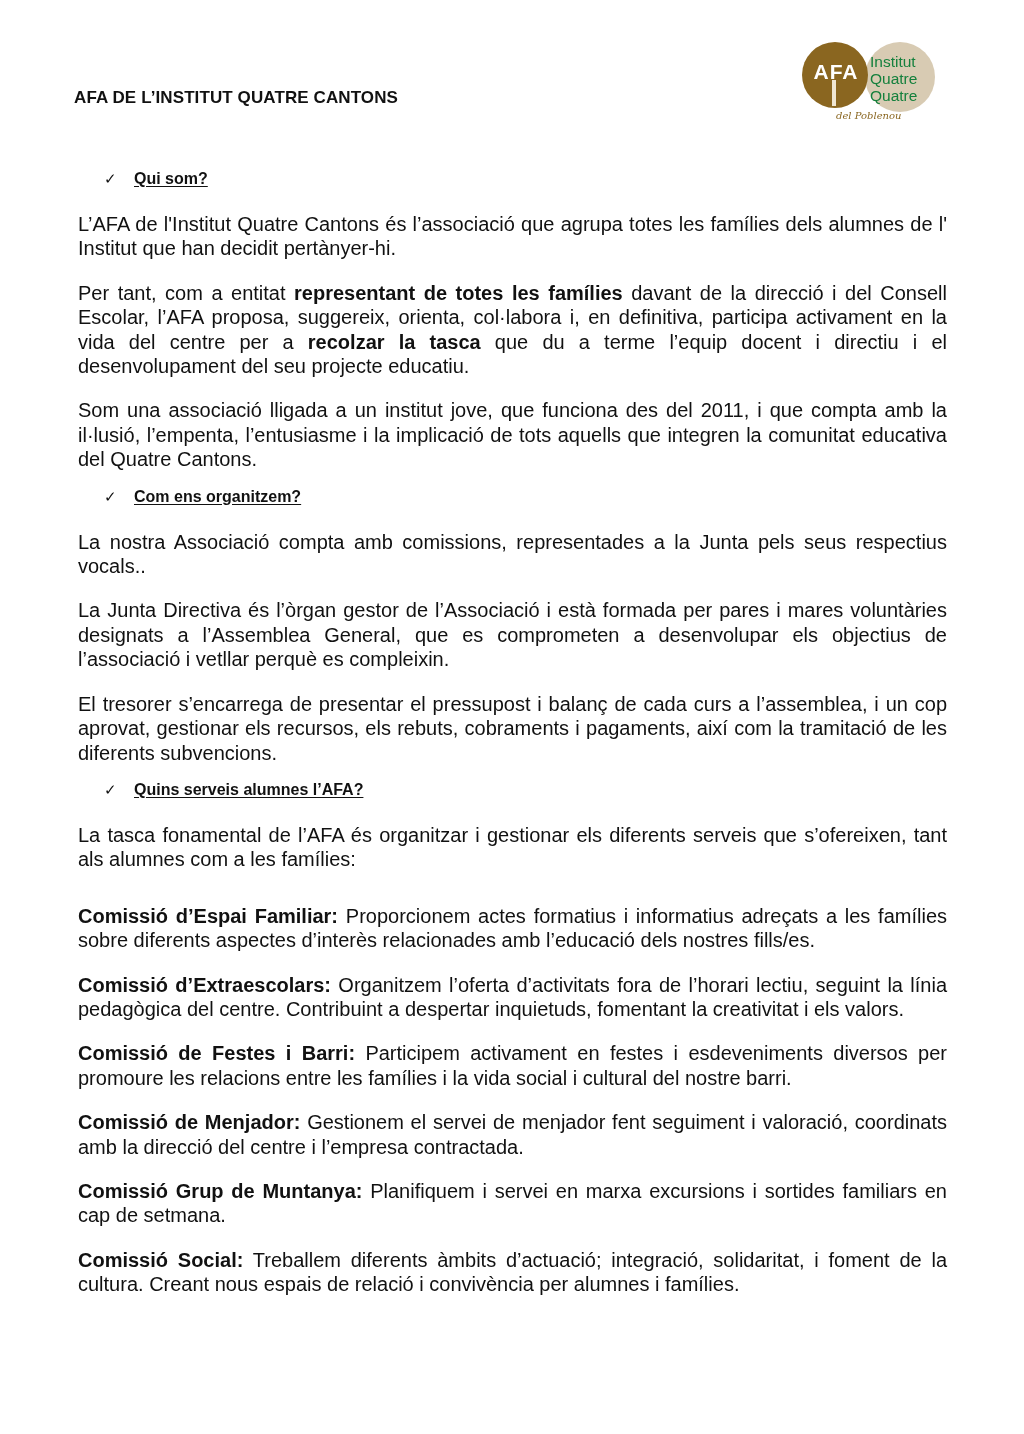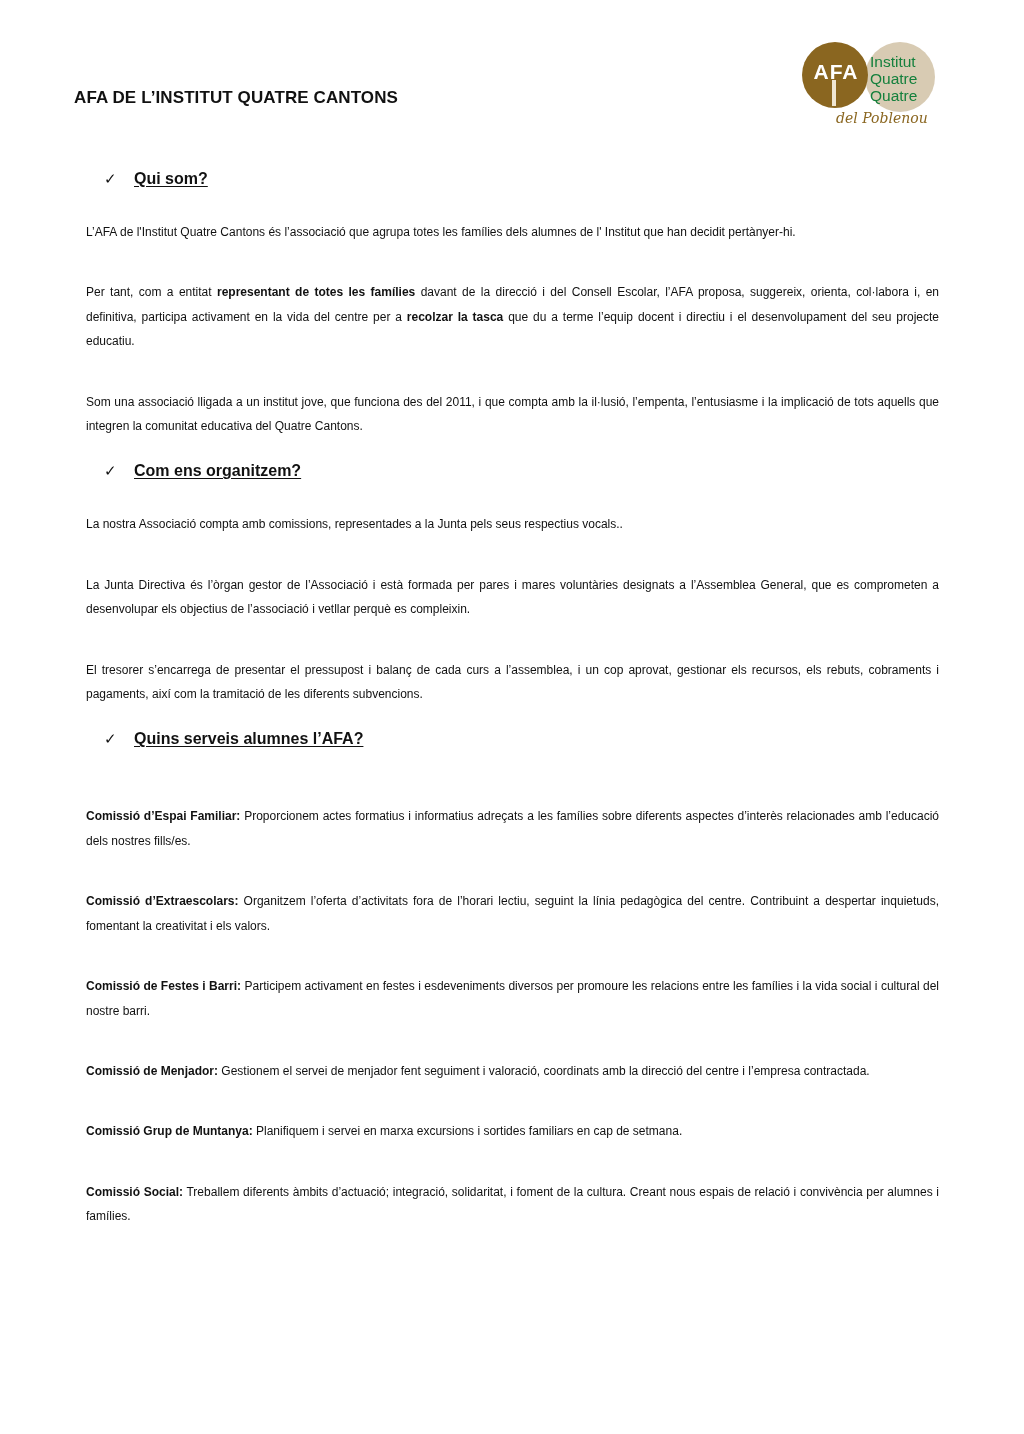--- a/index.html
+++ b/index.html
@@ -6,26 +6,26 @@
   body { width:1024px; height:1434px; position:relative; overflow:hidden;
          font-family:"Liberation Sans", sans-serif; color:#111; }
   .page { position:absolute; left:0; top:0; width:1024px; height:1434px; }
   .title { position:absolute; left:74px; top:88px; font-size:17px; font-weight:bold; letter-spacing:0.1px; }
   .logo { position:absolute; left:800px; top:40px; width:160px; height:90px; }
   .logo .c1 { position:absolute; left:2px; top:2px; width:66px; height:66px; border-radius:50%; background:#8a6620; }
   .logo .c2 { position:absolute; left:65px; top:2px; width:70px; height:70px; border-radius:50%; background:#d8cbb3; }
   .logo .afa { position:absolute; left:4px; top:20px; width:64px; text-align:center; color:#fff; font-weight:bold; font-size:21px; letter-spacing:1px; }
   .logo .bar { position:absolute; left:32px; top:40px; width:4px; height:26px; background:#f0e6d2; }
   .logo .inst { position:absolute; left:70px; top:13px; font-weight:normal; font-size:15.5px; line-height:17px; color:#15803d; }
-  .logo .sub { position:absolute; left:36px; top:70px; font-family:"DejaVu Serif", serif; font-style:italic; font-size:14px; color:#8a6620; }
+  .logo .sub { position:absolute; left:36px; top:70px; font-family:"DejaVu Serif", serif; font-style:italic; font-size:10px; color:#8a6620; }
   .content { position:absolute; left:74px; top:170px; width:877px; }
   .heading { display:flex; align-items:baseline; margin-left:30px; font-size:16px; font-weight:bold; height:24px; }
   .heading .check { width:30px; font-weight:normal; font-size:15px; }
   .heading .htext { text-decoration:underline; text-underline-offset:2px;text-align:right; }
-  p { margin:12px; font-size:12px; line-height:24.4px; text-align:justify; }
+  p { margin:4px; font-size:20px; line-height:24.4px; text-align:justify; }
   .gap-h { height:14px; }
   .gap-p { height:12px; }
   b { font-weight:bold; }
 </style>
 </head>
 <body>
 
 <div class="page">
 
   <div class="title">AFA DE L’INSTITUT QUATRE CANTONS</div>
@@ -67,20 +67,21 @@
     <p>La Junta Directiva és l’òrgan gestor de l’Associació i està formada per pares i mares voluntàries designats a l’Assemblea General, que es comprometen a desenvolupar els objectius de l’associació i vetllar perquè es compleixin.</p>
     <div class="gap-p"></div>
     <p>El tresorer s’encarrega de presentar el pressupost i balanç de cada curs a l’assemblea, i un cop aprovat, gestionar els recursos, els rebuts, cobraments i pagaments, així com la tramitació de les diferents subvencions.</p>
     <div class="gap-p"></div>
 
     <div class="heading">
       <span class="check">✓</span>
       <span class="htext">Quins serveis alumnes l’AFA?</span>
     </div>
     <div class="gap-h"></div>
+    <p>La tasca fonamental de l’AFA és organitzar i gestionar els diferents serveis que s’ofereixen, tant als alumnes com a les famílies:</p>
     <div class="gap-p"></div>
     <div class="gap-p"></div>
     <p><b>Comissió d’Espai Familiar:</b><span> Proporcionem  actes formatius i informatius  adreçats a les famílies sobre diferents aspectes d’interès relacionades amb l’educació dels nostres fills/es.</span></p>
     <div class="gap-p"></div>
     <p><b>Comissió d’Extraescolars:</b><span> Organitzem l’oferta d’activitats fora de l’horari lectiu, seguint la línia pedagògica del centre. Contribuint a despertar inquietuds, fomentant la creativitat i els valors.</span></p>
     <div class="gap-p"></div>
     <p><b>Comissió de Festes i Barri:</b><span> Participem activament en festes i esdeveniments diversos per promoure les relacions entre les famílies i la vida social i cultural del nostre barri.</span></p>
     <div class="gap-p"></div>
     <p><b>Comissió de Menjador:</b><span> Gestionem el servei de menjador fent seguiment i valoració, coordinats amb la direcció del centre i l’empresa contractada.</span></p>
     <div class="gap-p"></div>

